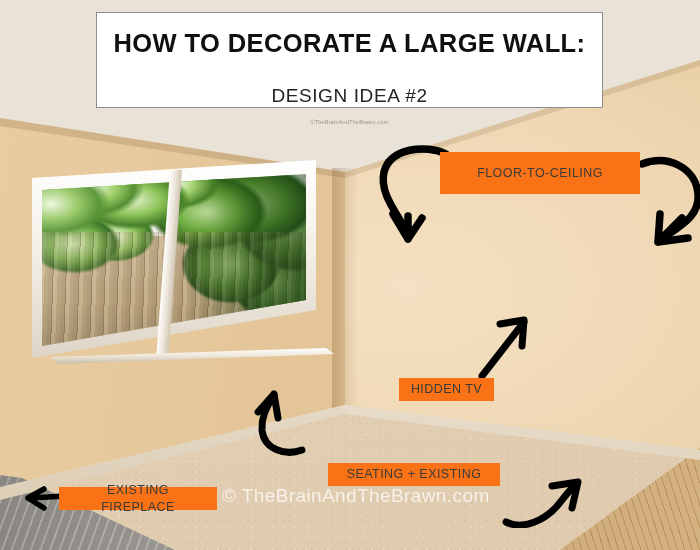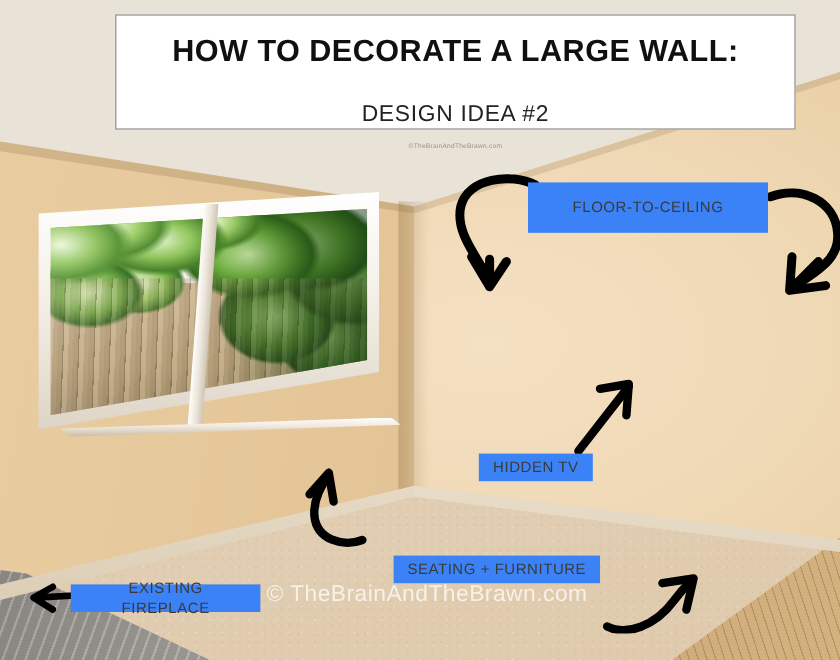--- a/index.html
+++ b/index.html
@@ -146,39 +146,39 @@
   }
   .sill{
     position:absolute;left:22px;top:188px;width:284px;height:16px;
     background:linear-gradient(180deg,#ffffff 0%,#f0e9dd 45%,#c9bda7 100%);
     clip-path:polygon(0px 9px, 276px 0px, 284px 6px, 8px 16px);
     box-shadow:0 2px 4px rgba(0,0,0,.25);
   }
 
   
   .title-card{
-    position:absolute;left:96px;top:12px;width:567px;height:96px;
+    position:absolute;left:96px;top:12px;width:507px;height:96px;
     background:#ffffff;border:1px solid #8d8d8d;
     display:flex;flex-direction:column;align-items:center;justify-content:flex-start;
     box-sizing:border-box;padding-top:16px;
   }
   .title-main{
     font-size:25.5px;font-weight:bold;letter-spacing:.4px;color:#101010;
     white-space:nowrap;
   }
   .title-sub{
     font-size:19px;font-weight:400;letter-spacing:.6px;color:#232323;margin-top:27px;
   }
   .title-credit{
     font-size:5.5px;color:#9a948c;margin-top:12px;letter-spacing:.2px;
   }
 
   
   .callout{
-    position:absolute;background:#3b82f6;
+    position:absolute;background:#f97316;
     color:#3a3a3a;text-align:center;
     font-size:12.5px;letter-spacing:.45px;
     display:flex;flex-direction:column;align-items:center;justify-content:center;
     line-height:1.35;
     padding:4px 10px;box-sizing:border-box;
   }
   #callout-bookcase{left:440px;top:152px;width:200px;height:42px;font-size:12.5px;}
   #callout-tv{left:399px;top:378px;width:95px;height:23px;}
   #callout-seating{left:328px;top:463px;width:172px;height:23px;}
   #callout-fireplace{left:59px;top:487px;width:158px;height:23px;}
@@ -261,21 +261,21 @@
     <div class="title-credit">©TheBrainAndTheBrawn.com</div>
   </div>
 
   <div class="callout" id="callout-bookcase">
     <span>FLOOR-TO-CEILING</span>
   </div>
   <div class="callout" id="callout-tv">
     <span>HIDDEN TV</span>
   </div>
   <div class="callout" id="callout-seating">
-    <span>SEATING + FURNITURE</span>
+    <span>SEATING + EXISTING</span>
   </div>
   <div class="callout" id="callout-fireplace">
     <span>EXISTING FIREPLACE</span>
   </div>
 
   <div class="watermark">© TheBrainAndTheBrawn.com</div>
 
 </div>
 
 </body></html>

